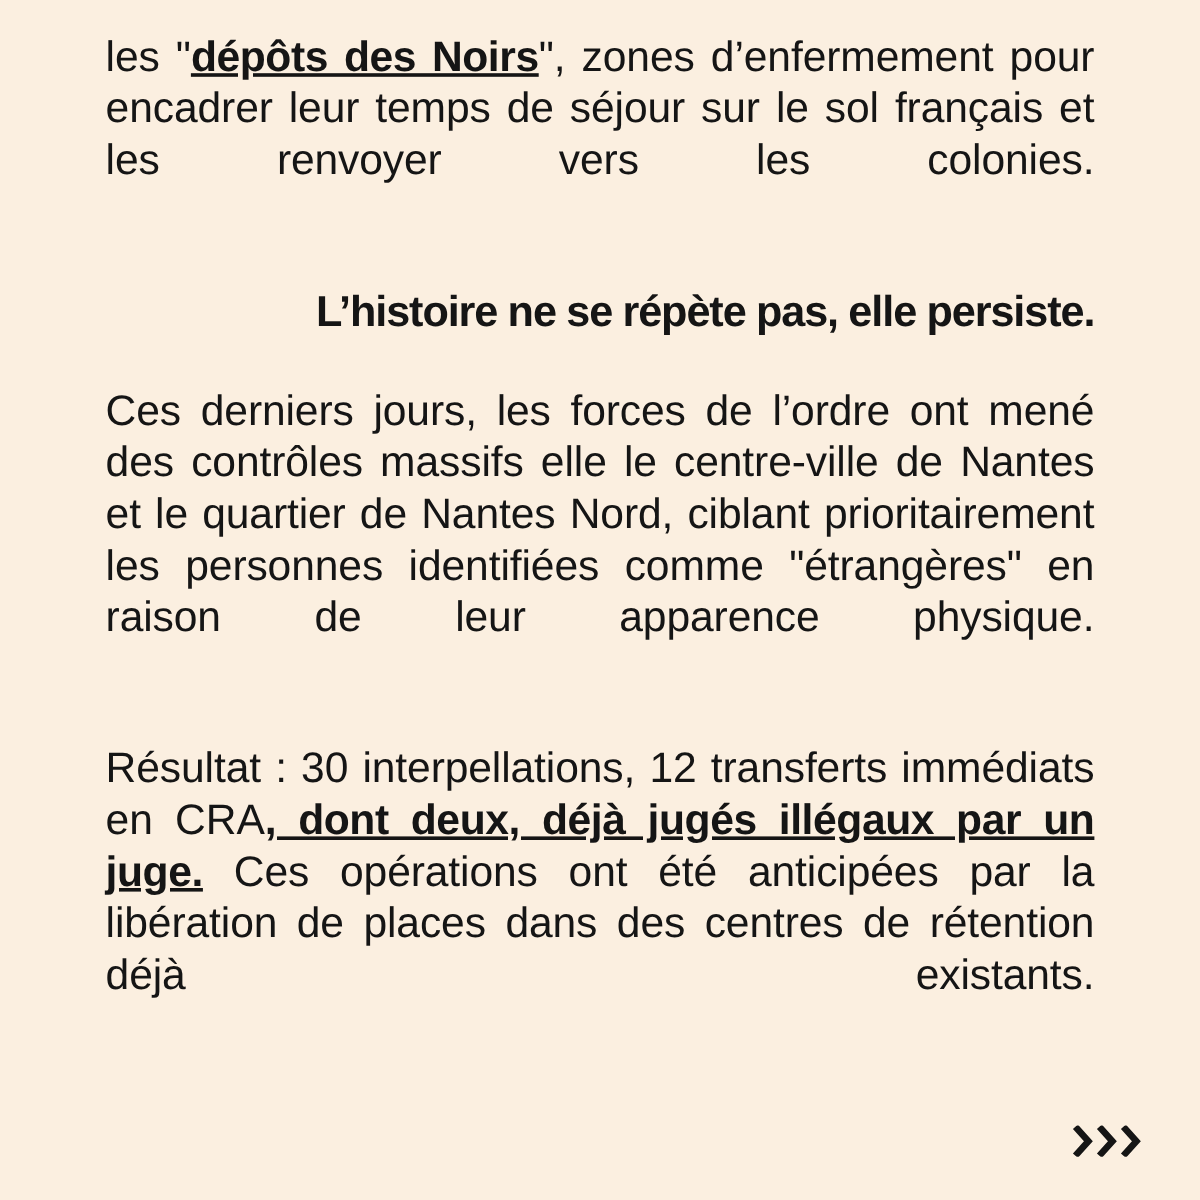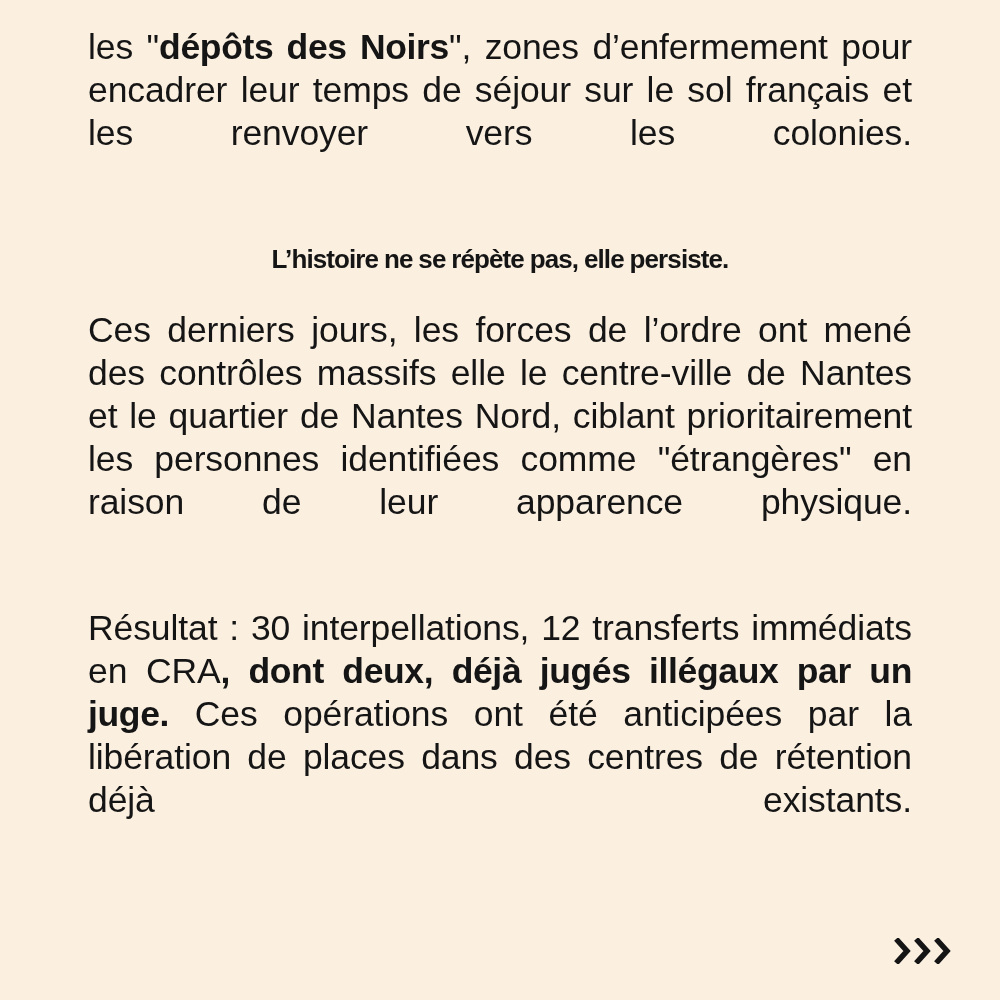--- a/index.html
+++ b/index.html
@@ -45,29 +45,30 @@
   .para.force-justify::after {
     content: "";
     display: inline-block;
     width: 100%;
     height: 0;
   }
   .para b,
   .para strong {
     font-weight: 700;
     letter-spacing: -0.35px;
+    text-decoration: underline;
   }
   
   .para.statement {
-    text-align: center;
+    text-align: right;
     font-weight: 700;
-    font-size: 26px;
+    font-size: 36px;
     letter-spacing: -0.9px;
     word-spacing: -0.5px;
-    margin-bottom: 28px;
+    margin-bottom: 40px;
   }
   .chevrons {
     position: absolute;
     right: 48px;
     bottom: 36px;
     display: flex;
     align-items: center;
     gap: 2px;
     line-height: 0;
   }

